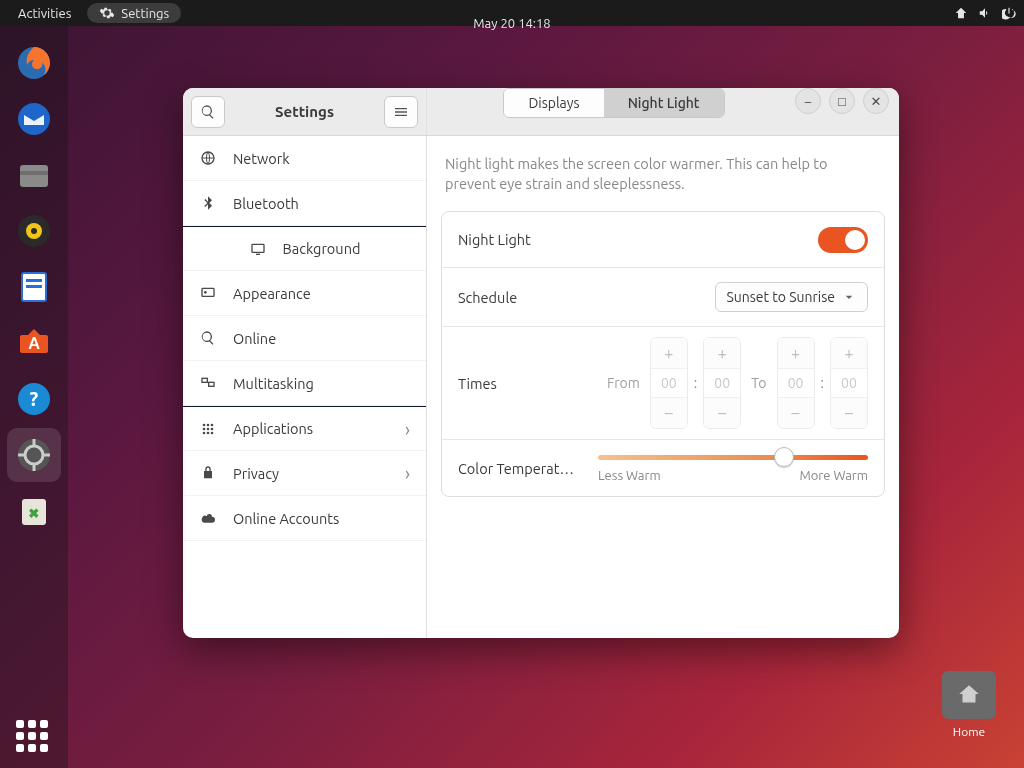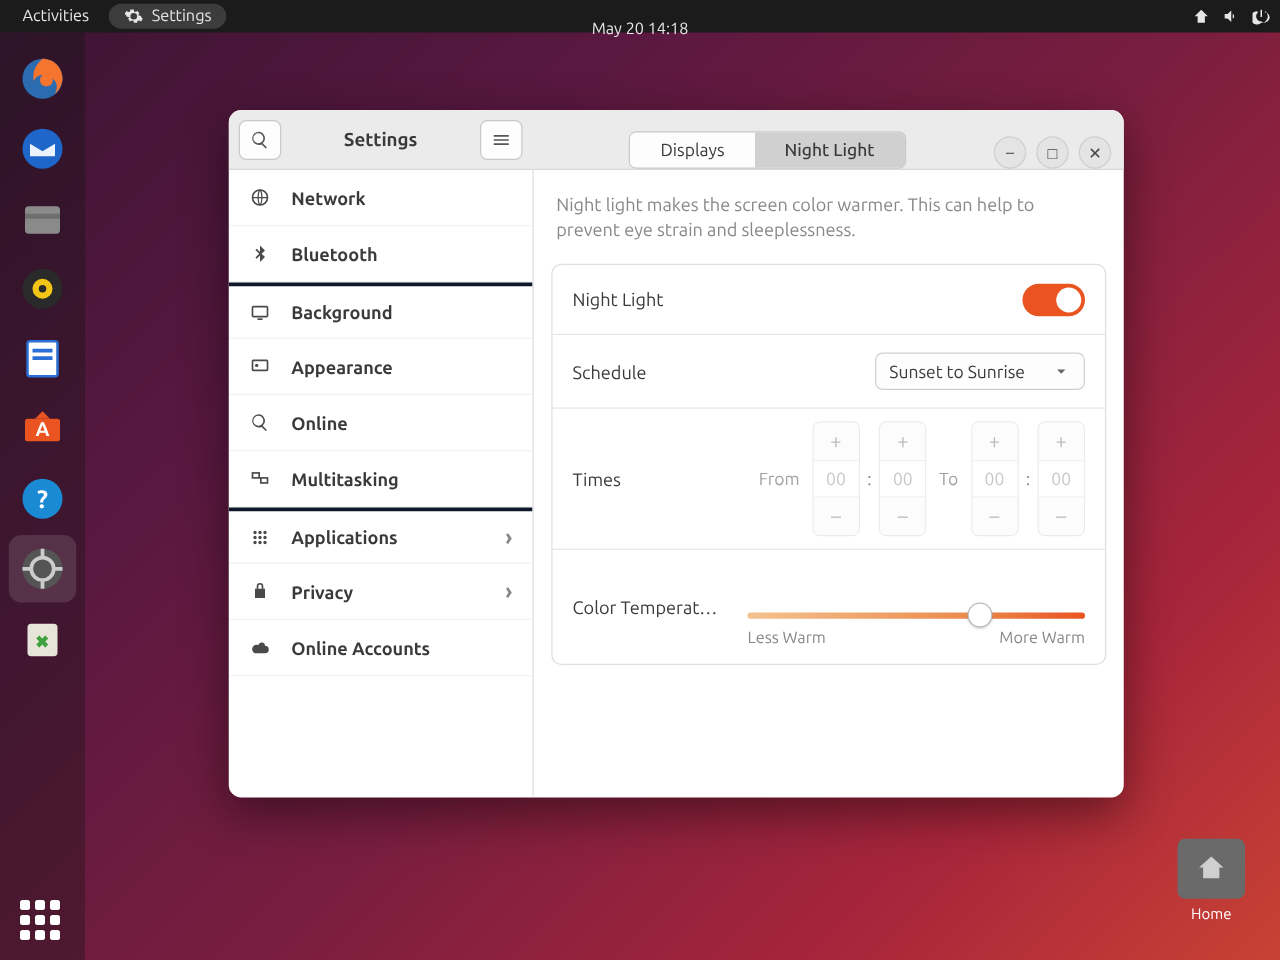--- a/index.html
+++ b/index.html
@@ -25,56 +25,56 @@
 .desktop-icon { position: absolute; right: 28px; bottom: 30px; text-align: center; color: #fff; font-size: 12px; }
 .desktop-icon .folder { width: 54px; height: 48px; background: #6a6a6a; border-radius: 6px; margin: 0 auto 6px; display:flex; align-items:center; justify-content:center; }
 .desktop-icon .folder svg { width: 26px; height:26px; fill:#cfcfcf; }
 
 
 .window { position: absolute; left: 183px; top: 88px; width: 716px; height: 550px; background: #fff; border-radius: 10px; box-shadow: 0 12px 38px rgba(0,0,0,0.45); display: flex; overflow: hidden; z-index:45; }
 .sidebar { width: 244px; border-right: 1px solid #e0e0e0; display: flex; flex-direction: column; }
 .sidebar-header { height: 48px; background: #ebebeb; border-bottom: 1px solid #d8d8d8; display: flex; align-items: center; padding: 0 8px; gap: 8px; }
 .hdr-btn { width: 34px; height: 32px; border: 1px solid #c9c9c9; border-radius: 6px; background: #fdfdfd; display: flex; align-items: center; justify-content: center; }
 .sidebar-title { flex: 1; text-align: center; font-weight: 600; font-size: 15px; color: #3a3a3a; }
-.sidebar-list { flex: 1; overflow: auto; font-weight: bold; }
+.sidebar-list { flex: 1; overflow: auto; }
 .sb-item { height: 45px; display: flex; align-items: center; gap: 16px; padding: 0 16px; font-size: 14.5px; color: #3a3a3a; border-bottom: 1px solid #f2f2f2; }
-.sb-item.sep-top { border-top: 3px solid #0f172a; }
+.sb-item.sep-top { border-top: 1px solid #0f172a; justify-content: center; }
 .sb-item .ic { width: 18px; height: 18px; display:flex; align-items:center; justify-content:center; color:#4a4a4a; }
 .sb-chevron { margin-left: auto; color:#8a8a8a; font-size:18px; }
 
 .content { flex: 1; display: flex; flex-direction: column; }
-.content-header { height: 48px; background: #ebebeb; border-bottom: 1px solid #d8d8d8; display: flex; align-items: flex-end; padding: 0 10px; gap: 4px; }
+.content-header { height: 48px; background: #ebebeb; border-bottom: 1px solid #d8d8d8; display: flex; align-items: flex-start; padding: 0 10px; gap: 4px; }
 .seg { display:flex; border:1px solid #c9c9c9; border-radius:6px; overflow:hidden; margin: 0 auto; }
 .seg button { border:none; padding: 6px 24px; font-size:14px; background:#fdfdfd; color:#3a3a3a; }
 .seg button.sel { background:#d0d0d0; font-weight:500; }
 .win-btns { display:flex; gap:8px; }
 .win-btn { width:26px; height:26px; border-radius:50%; background:#e4e4e4; border:1px solid #cfcfcf; display:flex; align-items:center; justify-content:center; font-size:13px; color:#4a4a4a; }
 
 .pane { padding: 18px 14px; color:#3a3a3a; font-size:14px; }
 .desc { color:#888; font-size:14.5px; line-height:1.35; margin-bottom:18px; padding: 0 4px; }
 .panel { border:1px solid #dedede; border-radius:8px; }
 .row { display:flex; align-items:center; padding: 14px 16px; border-bottom:1px solid #e6e6e6; min-height:56px; }
 .row:last-child { border-bottom:none; }
 .row-label { font-size:14.5px; color:#3a3a3a; }
 .row-ctl { margin-left:auto; display:flex; align-items:center; gap:8px; }
 
 .switch { width:50px; height:26px; border-radius:13px; background:#e95420; position:relative; }
 .switch::after { content:""; position:absolute; right:3px; top:3px; width:20px; height:20px; border-radius:50%; background:#fff; }
 
-.dropdown { border:1px solid #cfcfcf; border-radius:6px; padding:6px 10px; font-size:14px; display:flex; align-items:center; gap:21px; background:#fdfdfd; }
+.dropdown { border:1px solid #cfcfcf; border-radius:6px; padding:6px 10px; font-size:14px; display:flex; align-items:center; gap:6px; background:#fdfdfd; }
 
 .times { display:flex; align-items:center; gap:6px; }
 .tlabel { color:#a0a0a0; font-size:14px; margin:0 4px; }
 .spin { display:flex; flex-direction:column; border:1px solid #dcdcdc; border-radius:6px; overflow:hidden; }
 .spin.dis { opacity:0.55; }
 .spin button { width:36px; height:30px; border:none; background:#fafafa; color:#888; font-size:16px; }
 .spin .val { width:36px; height:30px; border-top:1px solid #e4e4e4; border-bottom:1px solid #e4e4e4; display:flex; align-items:center; justify-content:center; font-size:14px; color:#9a9a9a;text-align:center; }
 .colon { color:#888; }
 
-.slider-wrap { flex:1; margin-left:20px;margin-top:36px; }
+.slider-wrap { flex:1; margin-left:20px; }
 .slider-track { height:5px; border-radius:3px; background:linear-gradient(90deg,#f4c28e 0%,#eb8b4e 65%,#e95420 100%); position:relative; }
 .slider-thumb { position:absolute; top:-8px; left:65%; width:20px; height:20px; background:#fff; border:1px solid #bbb; border-radius:50%; box-shadow:0 1px 2px rgba(0,0,0,0.2); }
 .slider-labels { display:flex; justify-content:space-between; font-size:13px; color:#888; margin-top:8px; }
 .row-label.trunc { max-width:120px; white-space:nowrap; overflow:hidden; text-overflow:ellipsis; }
 
 svg.ic-sm { width:16px; height:16px; fill:currentColor; }
 </style>
 </head>
 <body>
 

